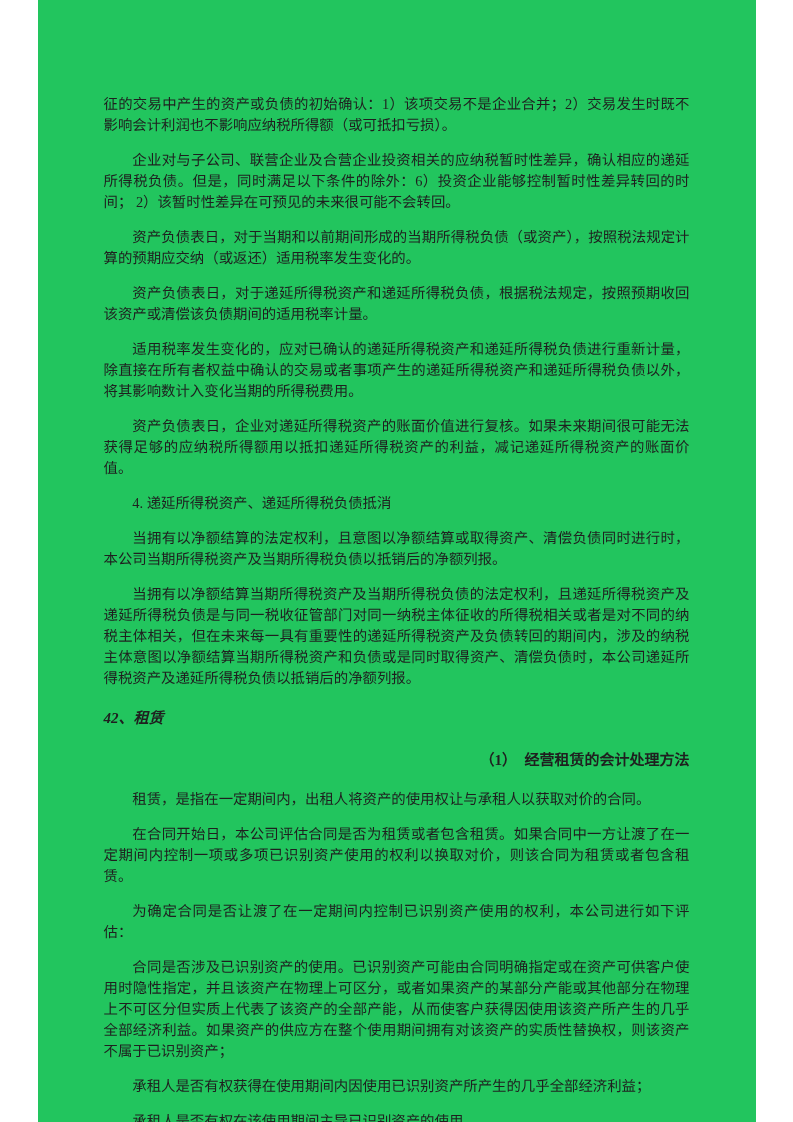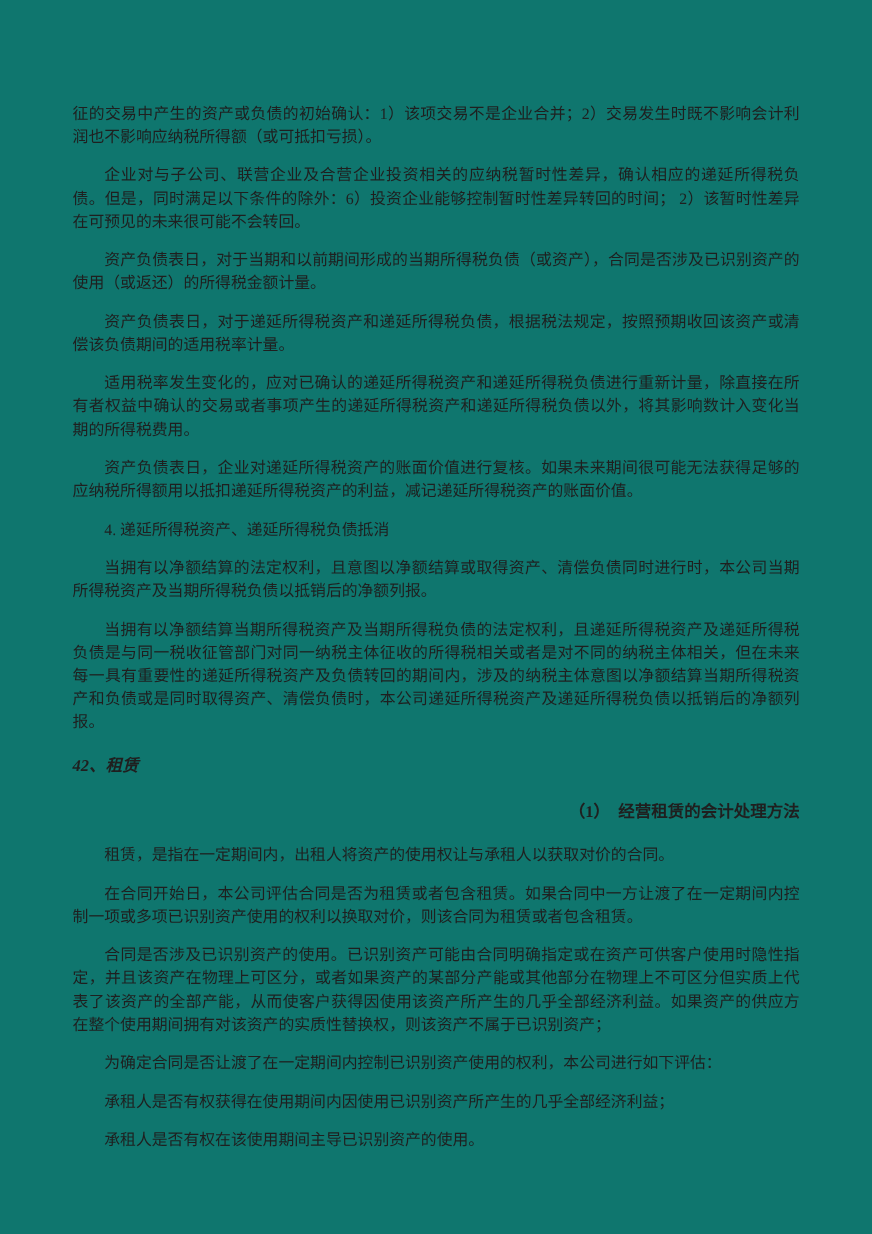--- a/index.html
+++ b/index.html
@@ -3,24 +3,24 @@
 <meta charset="utf-8">
 <title>Document Page</title>
 <style>
   html, body {
     margin: 0;
     padding: 0;
     background: #ffffff;
   }
   .page {
     position: relative;
-    width: 793px;
+    width: 718px;
     height: 1122px;
     margin: 0 auto;
-    background: #0f766e;
+    background: #22c55e;
     box-sizing: border-box;
     padding: 94px 66px 0 66px;
     font-family: "Liberation Serif", "DejaVu Serif", serif;
     color: #1f1f1f;
     font-size: 14.4px;
     line-height: 21px;
     text-align: justify;
     overflow: hidden;
   }
   .para {
@@ -48,28 +48,28 @@
     text-indent: 0;
     text-align: right;
   }
 </style>
 </head>
 <body>
 
 <div class="page">
   <p class="para no-indent">征的交易中产生的资产或负债的初始确认：1）该项交易不是企业合并；2）交易发生时既不影响会计利润也不影响应纳税所得额（或可抵扣亏损）。</p>
   <p class="para">企业对与子公司、联营企业及合营企业投资相关的应纳税暂时性差异，确认相应的递延所得税负债。但是，同时满足以下条件的除外：6）投资企业能够控制暂时性差异转回的时间； 2）该暂时性差异在可预见的未来很可能不会转回。</p>
-  <p class="para">资产负债表日，对于当期和以前期间形成的当期所得税负债（或资产），合同是否涉及已识别资产的使用（或返还）的所得税金额计量。</p>
+  <p class="para">资产负债表日，对于当期和以前期间形成的当期所得税负债（或资产），按照税法规定计算的预期应交纳（或返还）适用税率发生变化的。</p>
   <p class="para">资产负债表日，对于递延所得税资产和递延所得税负债，根据税法规定，按照预期收回该资产或清偿该负债期间的适用税率计量。</p>
   <p class="para">适用税率发生变化的，应对已确认的递延所得税资产和递延所得税负债进行重新计量，除直接在所有者权益中确认的交易或者事项产生的递延所得税资产和递延所得税负债以外，将其影响数计入变化当期的所得税费用。</p>
   <p class="para">资产负债表日，企业对递延所得税资产的账面价值进行复核。如果未来期间很可能无法获得足够的应纳税所得额用以抵扣递延所得税资产的利益，减记递延所得税资产的账面价值。</p>
   <p class="para">4. 递延所得税资产、递延所得税负债抵消</p>
   <p class="para">当拥有以净额结算的法定权利，且意图以净额结算或取得资产、清偿负债同时进行时，本公司当期所得税资产及当期所得税负债以抵销后的净额列报。</p>
   <p class="para">当拥有以净额结算当期所得税资产及当期所得税负债的法定权利，且递延所得税资产及递延所得税负债是与同一税收征管部门对同一纳税主体征收的所得税相关或者是对不同的纳税主体相关，但在未来每一具有重要性的递延所得税资产及负债转回的期间内，涉及的纳税主体意图以净额结算当期所得税资产和负债或是同时取得资产、清偿负债时，本公司递延所得税资产及递延所得税负债以抵销后的净额列报。</p>
   <h2 class="heading-1">42、租赁</h2>
   <h3 class="heading-2">（1）　经营租赁的会计处理方法</h3>
   <p class="para">租赁，是指在一定期间内，出租人将资产的使用权让与承租人以获取对价的合同。</p>
   <p class="para">在合同开始日，本公司评估合同是否为租赁或者包含租赁。如果合同中一方让渡了在一定期间内控制一项或多项已识别资产使用的权利以换取对价，则该合同为租赁或者包含租赁。</p>
+  <p class="para">为确定合同是否让渡了在一定期间内控制已识别资产使用的权利，本公司进行如下评估：</p>
   <p class="para">合同是否涉及已识别资产的使用。已识别资产可能由合同明确指定或在资产可供客户使用时隐性指定，并且该资产在物理上可区分，或者如果资产的某部分产能或其他部分在物理上不可区分但实质上代表了该资产的全部产能，从而使客户获得因使用该资产所产生的几乎全部经济利益。如果资产的供应方在整个使用期间拥有对该资产的实质性替换权，则该资产不属于已识别资产；</p>
-  <p class="para">为确定合同是否让渡了在一定期间内控制已识别资产使用的权利，本公司进行如下评估：</p>
   <p class="para">承租人是否有权获得在使用期间内因使用已识别资产所产生的几乎全部经济利益；</p>
   <p class="para">承租人是否有权在该使用期间主导已识别资产的使用。</p>
 </div>
 
 </body></html>

